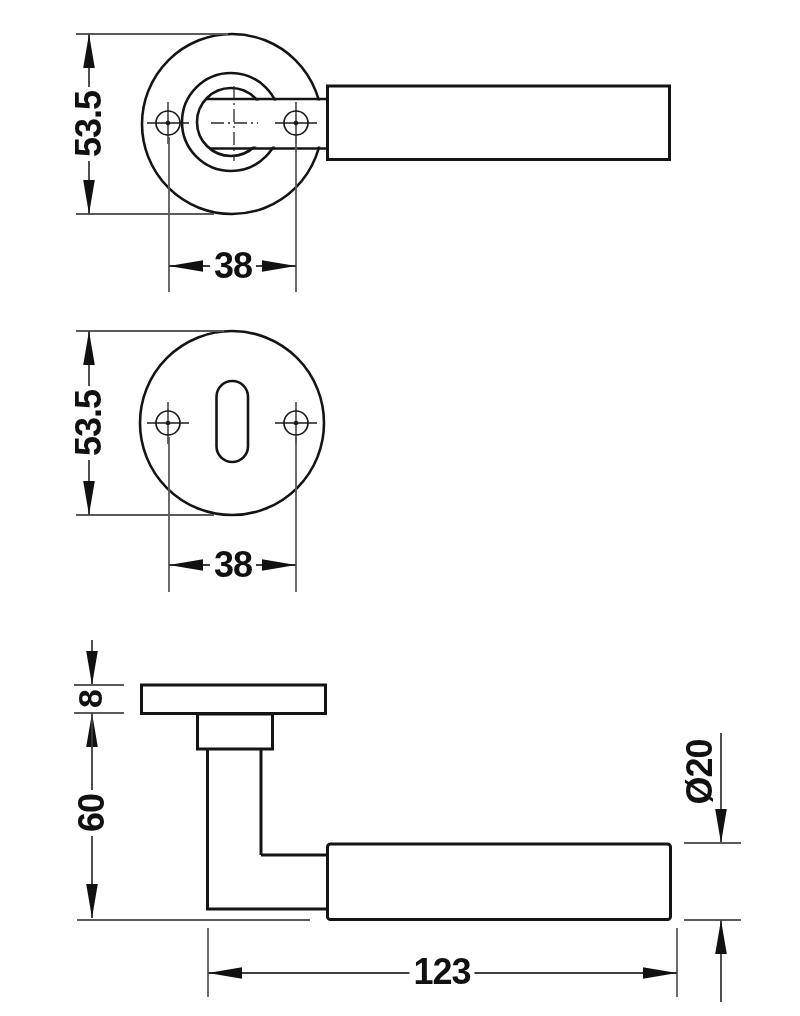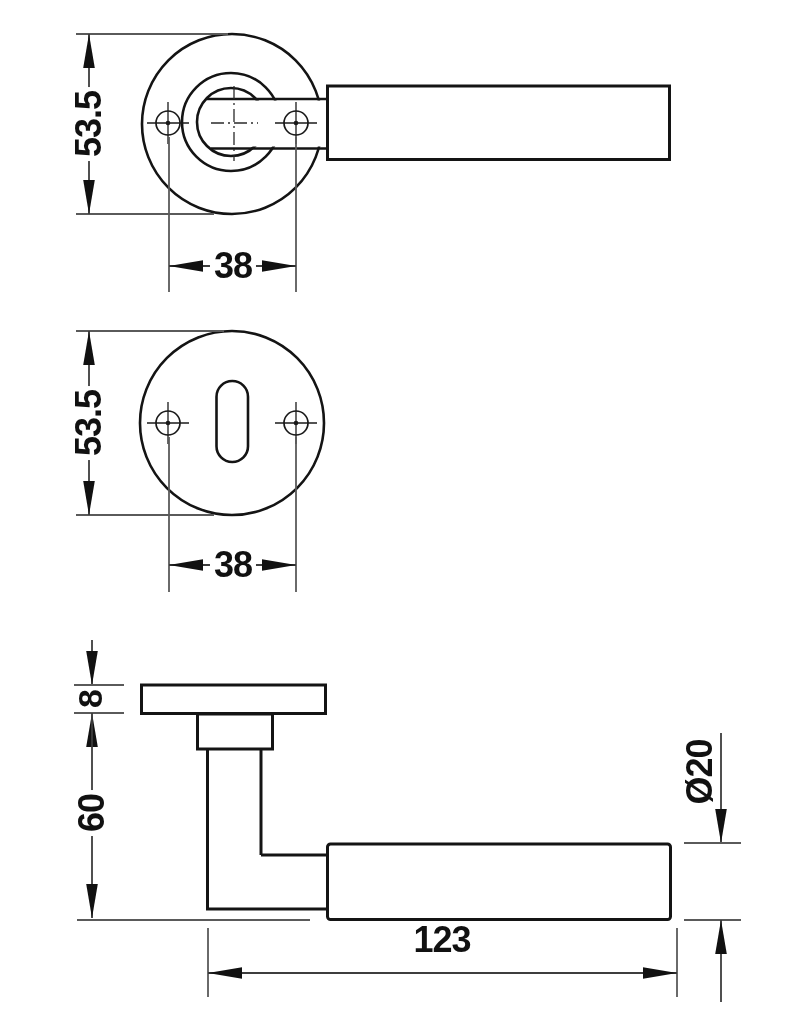--- a/index.html
+++ b/index.html
@@ -170,15 +170,15 @@
   <div class="dim-label vert" style="left:89px;top:423px;">53.5</div>
 
   <div class="dim-label" style="left:233px;top:565px;">38</div>
 
   <div class="dim-label vert" style="left:90px;top:699px;font-size:34px;padding:0 1px;">8</div>
 
   <div class="dim-label vert" style="left:92px;top:813px;">60</div>
 
   <div class="dim-label vert" style="left:700px;top:772px;background:transparent;">Ø20</div>
 
-  <div class="dim-label" style="left:442px;top:940px;">123</div>
+  <div class="dim-label" style="left:442px;top:972px;">123</div>
 
 </div>
 
 </body></html>

